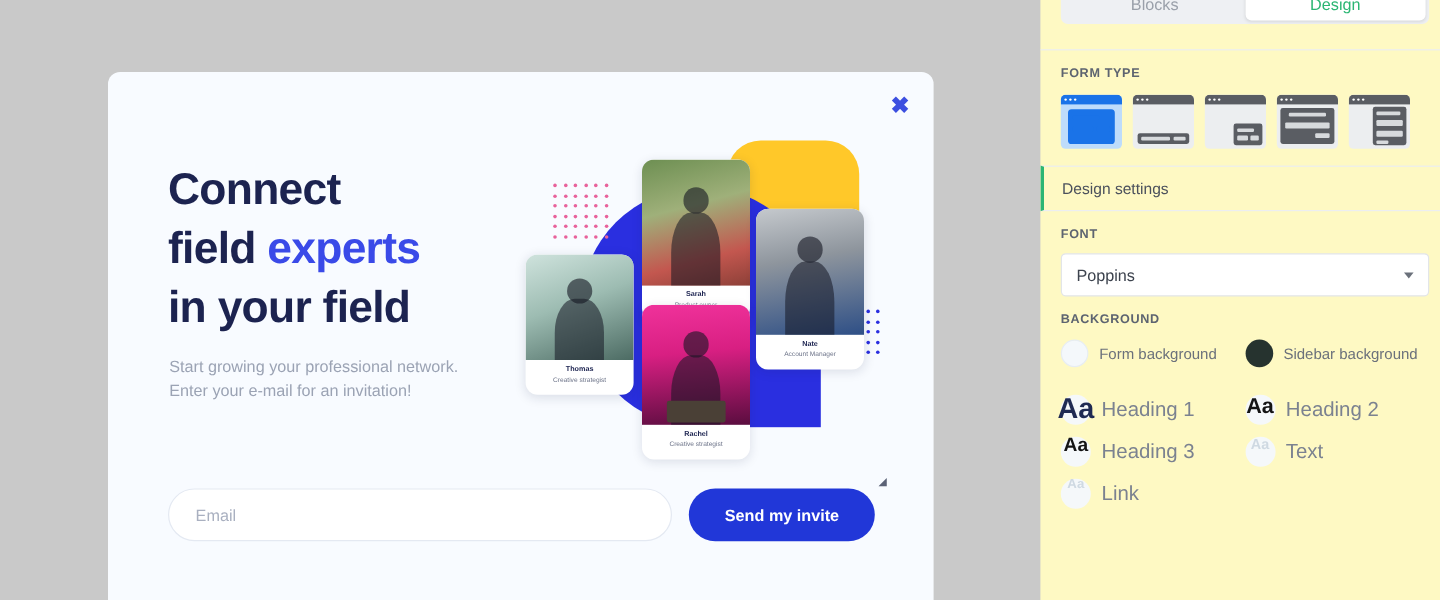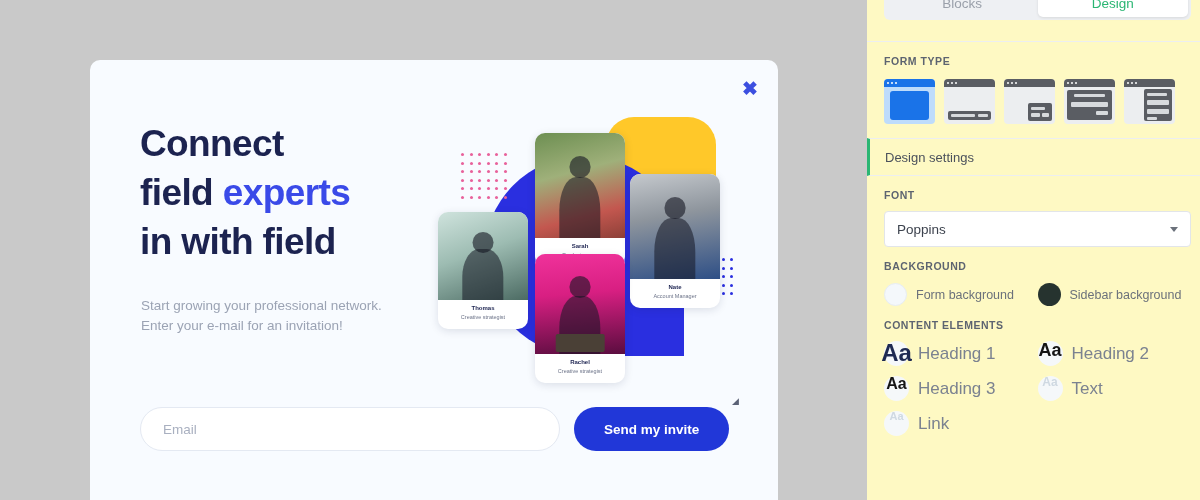--- a/index.html
+++ b/index.html
@@ -22,21 +22,21 @@
   .close-btn {
     position: absolute; right: 17px; top: 18px;
     width: 22px; height: 22px;
     color: #3c4fe0; font-size: 19px; font-weight: bold;
     line-height: 22px; text-align: center;
     cursor: pointer; background: none; border: none;
     font-family: "Liberation Sans", sans-serif;
   }
 
   .headline {
-    position: absolute; left: 50px; top: 59px;
+    position: absolute; left: 50px; top: 73px;
     width: 330px;
     font-size: 37px; font-weight: bold; line-height: 49px;
     letter-spacing: -0.6px;
     color: #1c2350;
   }
   .headline .accent { color: #3a4ae8; }
 
   .subcopy {
     position: absolute; left: 51px; top: 236px;
     width: 300px;
@@ -271,21 +271,21 @@
 
 <div id="root">
 
   <div class="modal">
 
     <button class="close-btn">✖</button>
 
     <div class="headline">
       <div>Connect</div>
       <div><span>field </span><span class="accent">experts</span></div>
-      <div>in with field</div>
+      <div>in your field</div>
     </div>
 
     <div class="subcopy">
       <div>Start growing your professional network.</div>
       <div>Enter your e-mail for an invitation!</div>
     </div>
 
     <div class="form-row">
       <input class="email-input" type="text" placeholder="Email" style="">
       <button class="submit-btn">Send my invite</button>
@@ -511,21 +511,20 @@
           <span class="bg-label">Form background</span>
         </div>
         <div class="bg-item">
           <span class="swatch dark"></span>
           <span class="bg-label">Sidebar background</span>
         </div>
       </div>
     </div>
 
     <div class="section">
-      <div class="section-label">CONTENT ELEMENTS</div>
       <div class="ce-grid">
 
         <div class="ce-item">
           <span class="ce-circle">
             <span class="ce-glyph g1">Aa</span>
           </span>
           <span class="ce-label">Heading 1</span>
         </div>
 
         <div class="ce-item">

